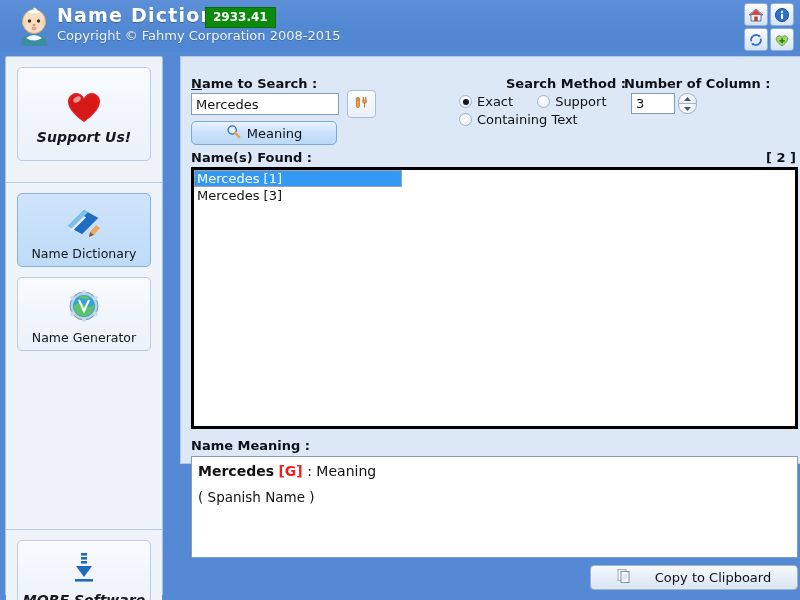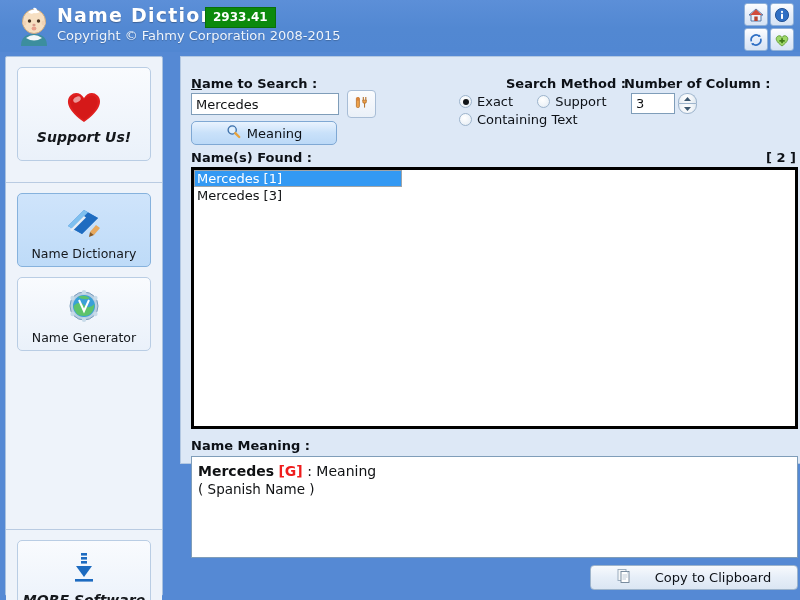--- a/index.html
+++ b/index.html
@@ -220,20 +220,21 @@
     font-size: 14px; color: #101214;
     font-family: "DejaVu Sans", sans-serif;
     line-height: 18px;
   }
   .m-line1 .nm { font-weight: bold; }
   .m-line1 .gender { color: #ef1d1d; font-weight: bold; }
   .m-line2 {
     font-size: 13.5px; color: #101214;
     font-family: "DejaVu Sans", sans-serif;
     line-height: 18px;
+    margin-top: 8px;
   }
 
   .copy-btn {
     position: absolute; left: 409px; top: 508px;
     width: 208px; height: 25px;
     background: linear-gradient(to bottom, #f7fafd 0%, #e6eef8 50%, #dbe6f3 100%);
     border: 1px solid #9db4cc;
     border-radius: 4px;
     display: flex; align-items: center; justify-content: center; gap: 23px;
     font-size: 13px; color: #0d1117; cursor: pointer;

